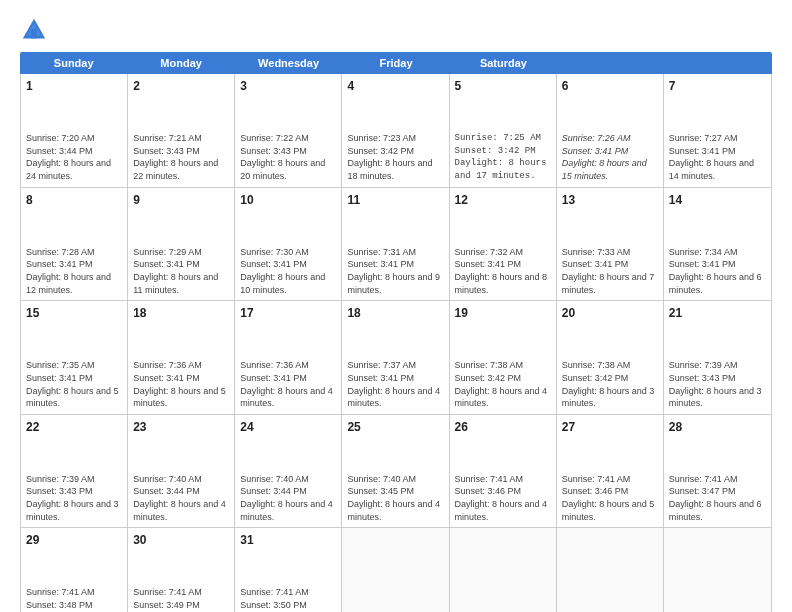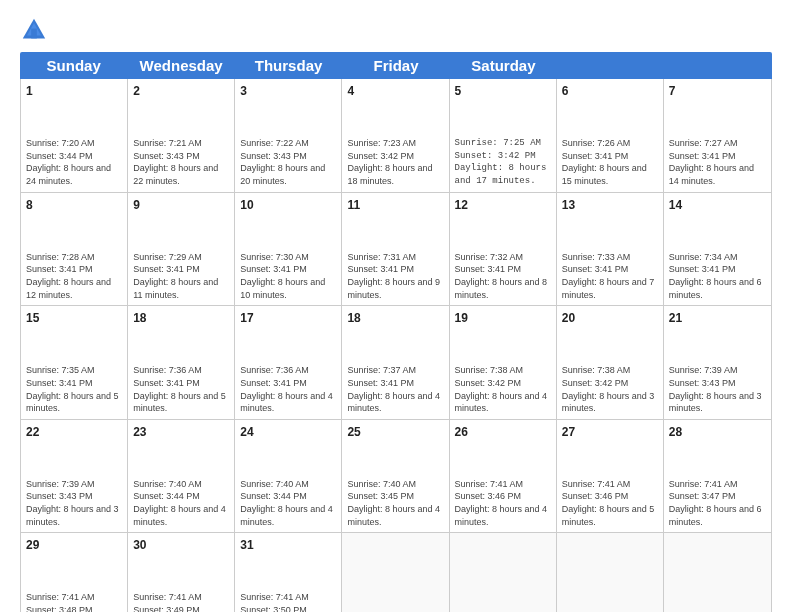--- a/index.html
+++ b/index.html
@@ -65,21 +65,21 @@
       flex-direction: column;
     }
     .cal-header {
       display: grid;
       grid-template-columns: repeat(7, 1fr);
       background: #3a7bd5;
       border-radius: 2px 2px 0 0;
     }
     .cal-header-cell {
       color: #fff;
-      font-size: 15px;
+      font-size: 11px;
       font-weight: bold;
       text-align: center;
       padding: 5px 2px;
     }
     .cal-body {
       flex: 1;
       display: flex;
       flex-direction: column;
       border-left: 1px solid #ccc;
       border-right: 1px solid #ccc;
@@ -140,22 +140,22 @@
     </div>
     <div class="title-block">
       <div class="month-title"></div>
       <div class="location"></div>
     </div>
   </div>
 
   <div class="calendar">
     <div class="cal-header">
     <div class="cal-header-cell">Sunday</div>
+        <div class="cal-header-cell">Monday</div>
         <div class="cal-header-cell">Wednesday</div>
-        <div class="cal-header-cell">Thursday</div>
         <div class="cal-header-cell">Friday</div>
         <div class="cal-header-cell">Saturday</div>
       </div>
     <div class="cal-body">
     <div class="cal-row">
           <div class="cal-cell">
             <span class="day-num">1</span>
             <div class="cell-text" style="white-space: pre-line;">Sunrise: 7:20 AM
 Sunset: 3:44 PM
 Daylight: 8 hours and 24 minutes.</div>
@@ -179,21 +179,21 @@
 Daylight: 8 hours and 18 minutes.</div>
           </div>
           <div class="cal-cell">
             <span class="day-num">5</span>
             <div class="cell-text" style="white-space: pre-line; font-family: Liberation Mono, monospace;">Sunrise: 7:25 AM
 Sunset: 3:42 PM
 Daylight: 8 hours and 17 minutes.</div>
           </div>
           <div class="cal-cell">
             <span class="day-num">6</span>
-            <div class="cell-text" style="white-space: pre-line;">Sunrise: 7:26 AM
+            <div class="cell-text" style="white-space: pre-line; font-style: italic;">Sunrise: 7:26 AM
 Sunset: 3:41 PM
 Daylight: 8 hours and 15 minutes.</div>
           </div>
           <div class="cal-cell">
             <span class="day-num">7</span>
             <div class="cell-text" style="white-space: pre-line;">Sunrise: 7:27 AM
 Sunset: 3:41 PM
 Daylight: 8 hours and 14 minutes.</div>
           </div>
         </div>

